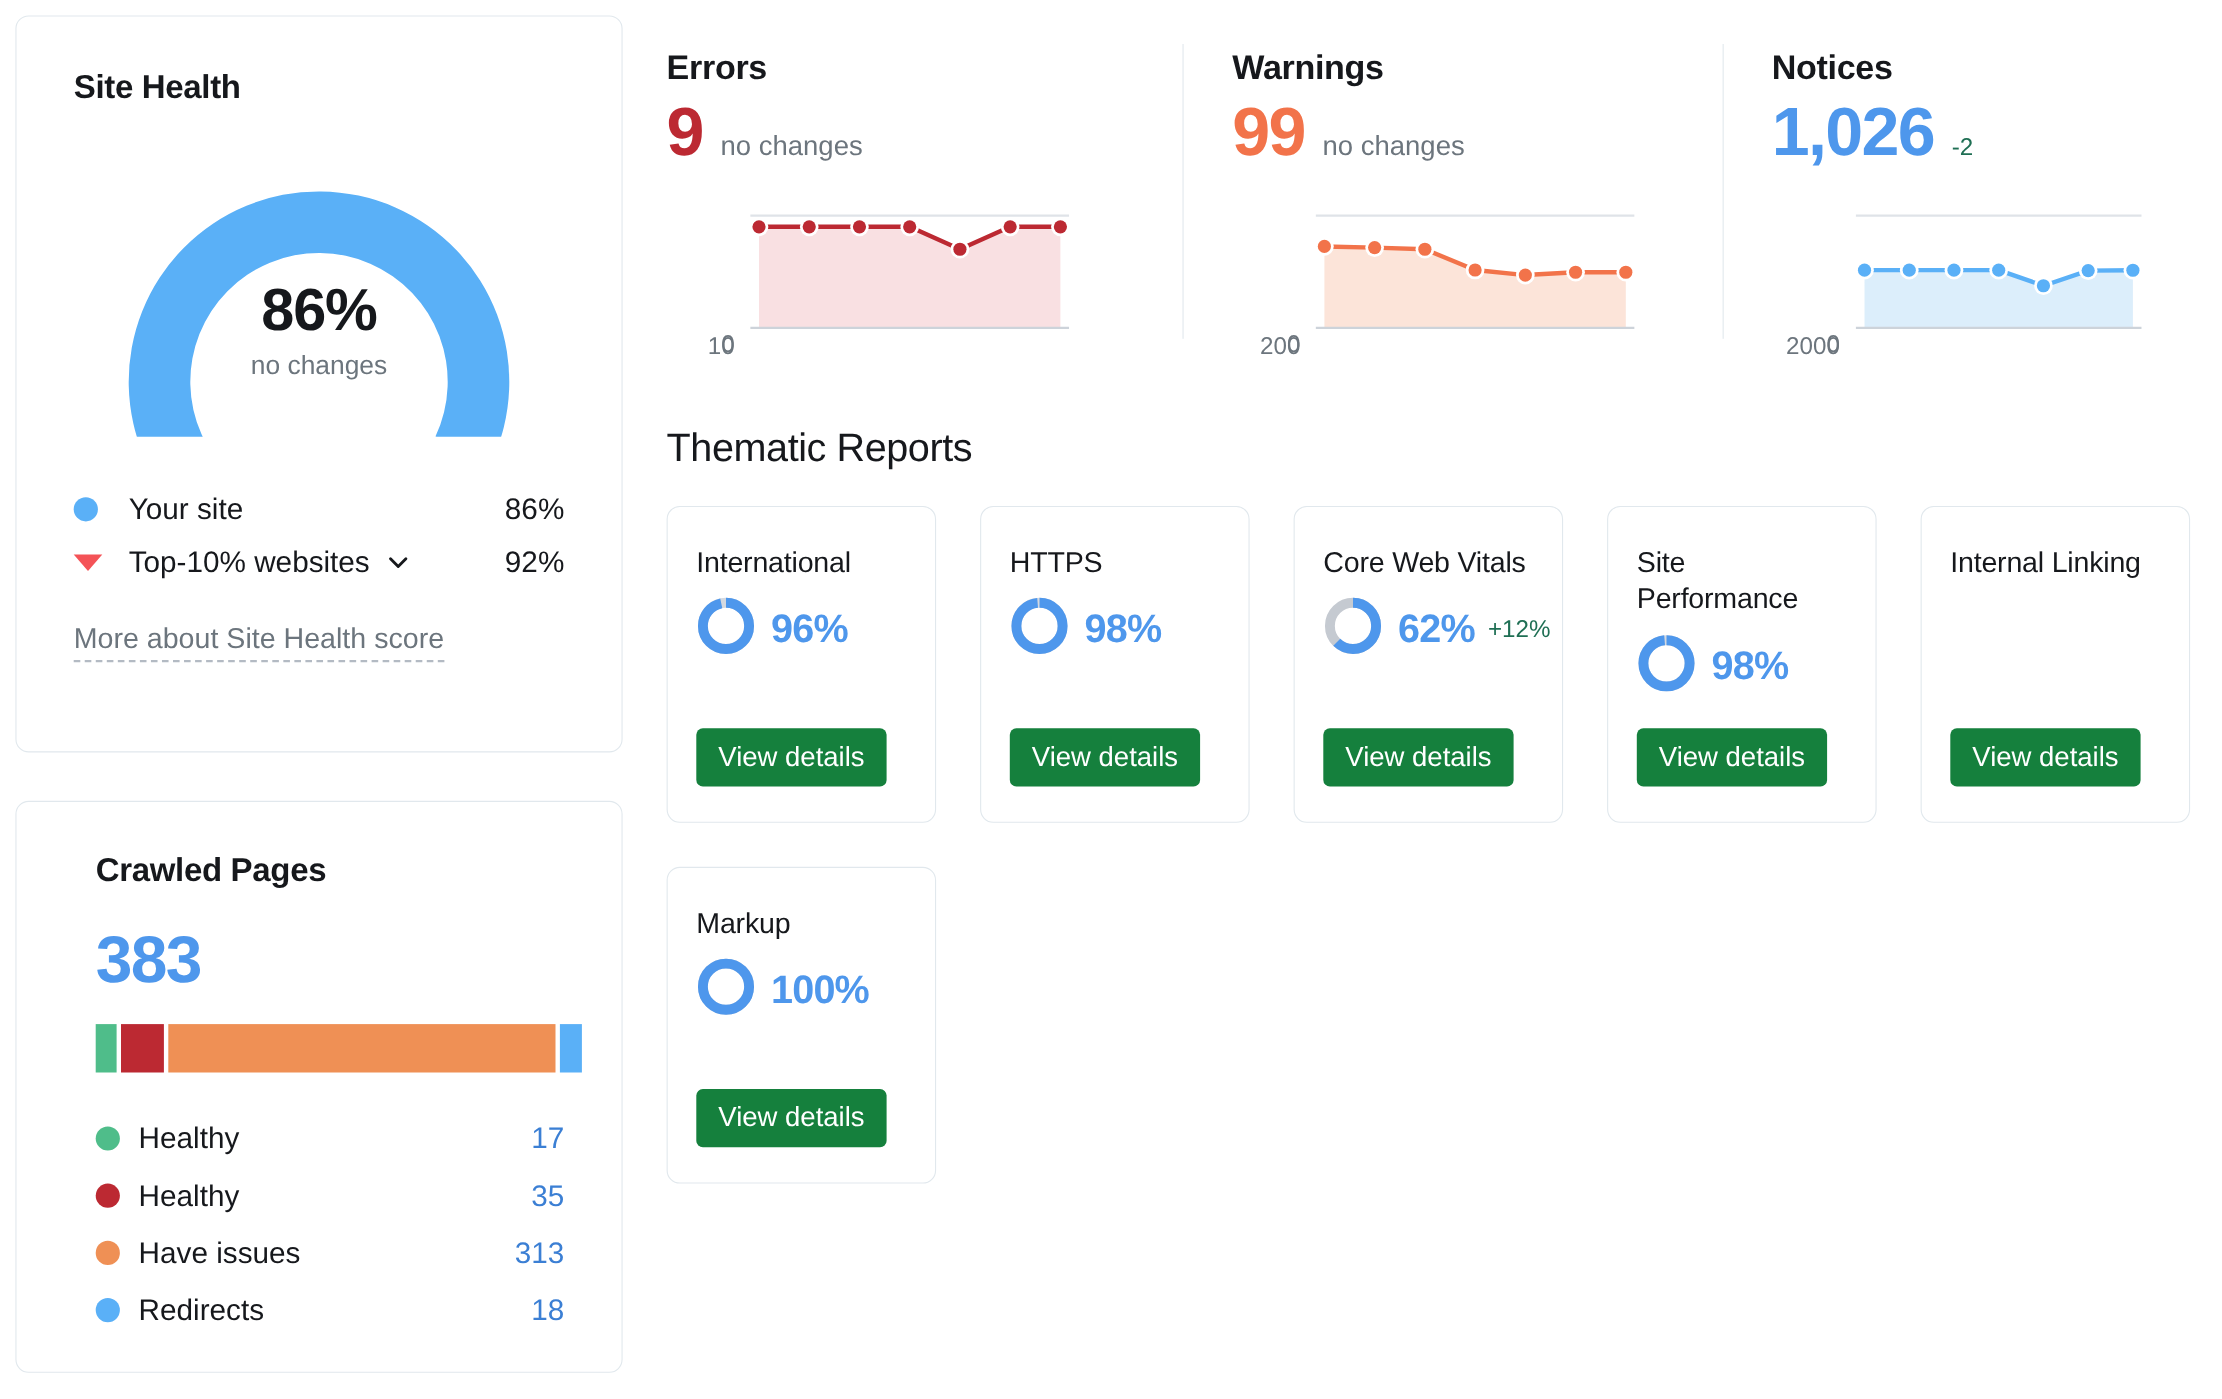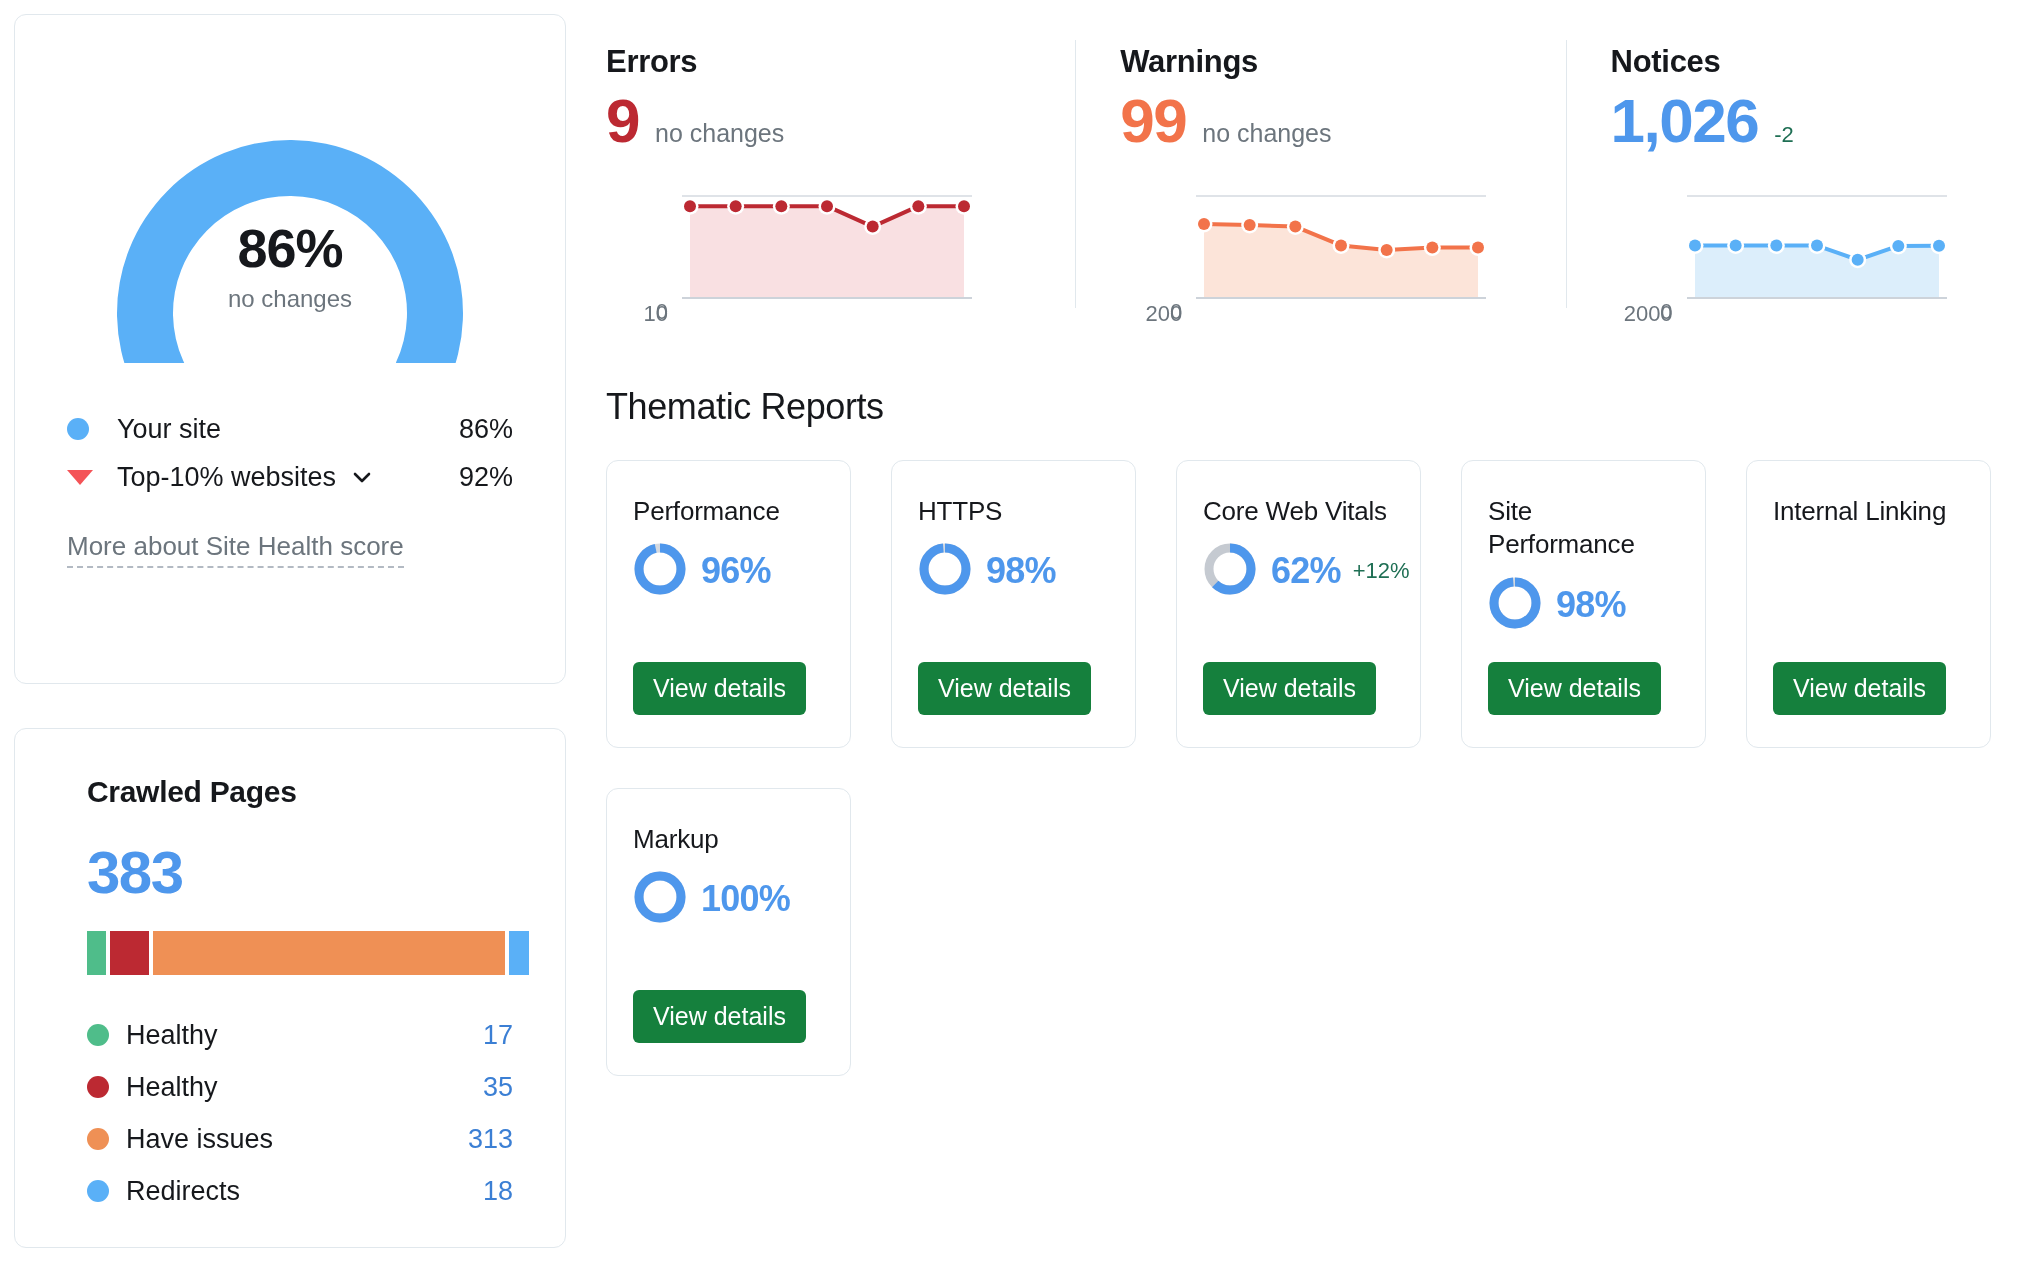--- a/index.html
+++ b/index.html
@@ -268,20 +268,21 @@
   }
 </style>
 </head>
 <body>
 
 <div class="page">
 
   <div class="left-col">
 
     <div class="panel" id="site-health-panel">
+      <div class="panel-title">Site Health</div>
 
       <div class="gauge-wrap">
         <svg class="gauge-svg" width="420" height="250" viewBox="0 0 420 250">
           <g id="gauge-arcs">
               <path d="M150.83051520465932 362.56682339596216 A173 173 0 1 1 366.53508007662145 273.6598174407574 L315.8647651385243 249.81617711311338 A117 117 0 1 0 169.98364323089675 309.9440366319513 Z" fill="#5ab0f7"></path>
               <path d="M364.95813452141846 276.92188599899237 A173 173 0 0 1 336.1115725439041 318.4266493256632 L295.2893294083051 280.09201139365666 A117 117 0 0 0 314.79827594801134 252.02231596463645 Z" fill="#c5cad1"></path>
               <path d="M331.0417579088122 323.60377357647496 A173 173 0 0 1 269.16948479534085 362.5668233959621 L250.01635676910334 309.94403663195123 A117 117 0 0 0 291.86061084006377 283.593303517038 Z" fill="#c5cad1"></path>
             </g>
           <g id="gauge-marker">
               <path d="M363.893227169131 319.03502471907956 L363.893227169131 351.03502471907956 L343.893227169131 335.03502471907956 Z" fill="#f45357"></path>
@@ -469,21 +470,21 @@
               </svg>
           </div>
         </div>
       </div>
 
     </div>
 
     <div class="thematic-title">Thematic Reports</div>
     <div class="card-grid" id="thematic-cards">
         <div class="tcard">
-          <div class="tcard-title">Performance</div>
+          <div class="tcard-title">International</div>
           <div class="tcard-metric">
         <span class="ring">
           <svg width="54" height="54" viewBox="0 0 54 54">
             <circle cx="27" cy="27" r="21" fill="none" stroke="#d4d9e0" stroke-width="9"></circle>
             <circle cx="27" cy="27" r="21" fill="none" stroke="#4e97ec" stroke-width="9" stroke-dasharray="131.94689145077132" stroke-dashoffset="5.277875658030857" stroke-linecap="butt" transform="rotate(-90 27 27)"></circle>
           </svg>
         </span>
         <span class="tcard-pct">96%</span>
           </div>
           <button class="btn-view">View details</button>

